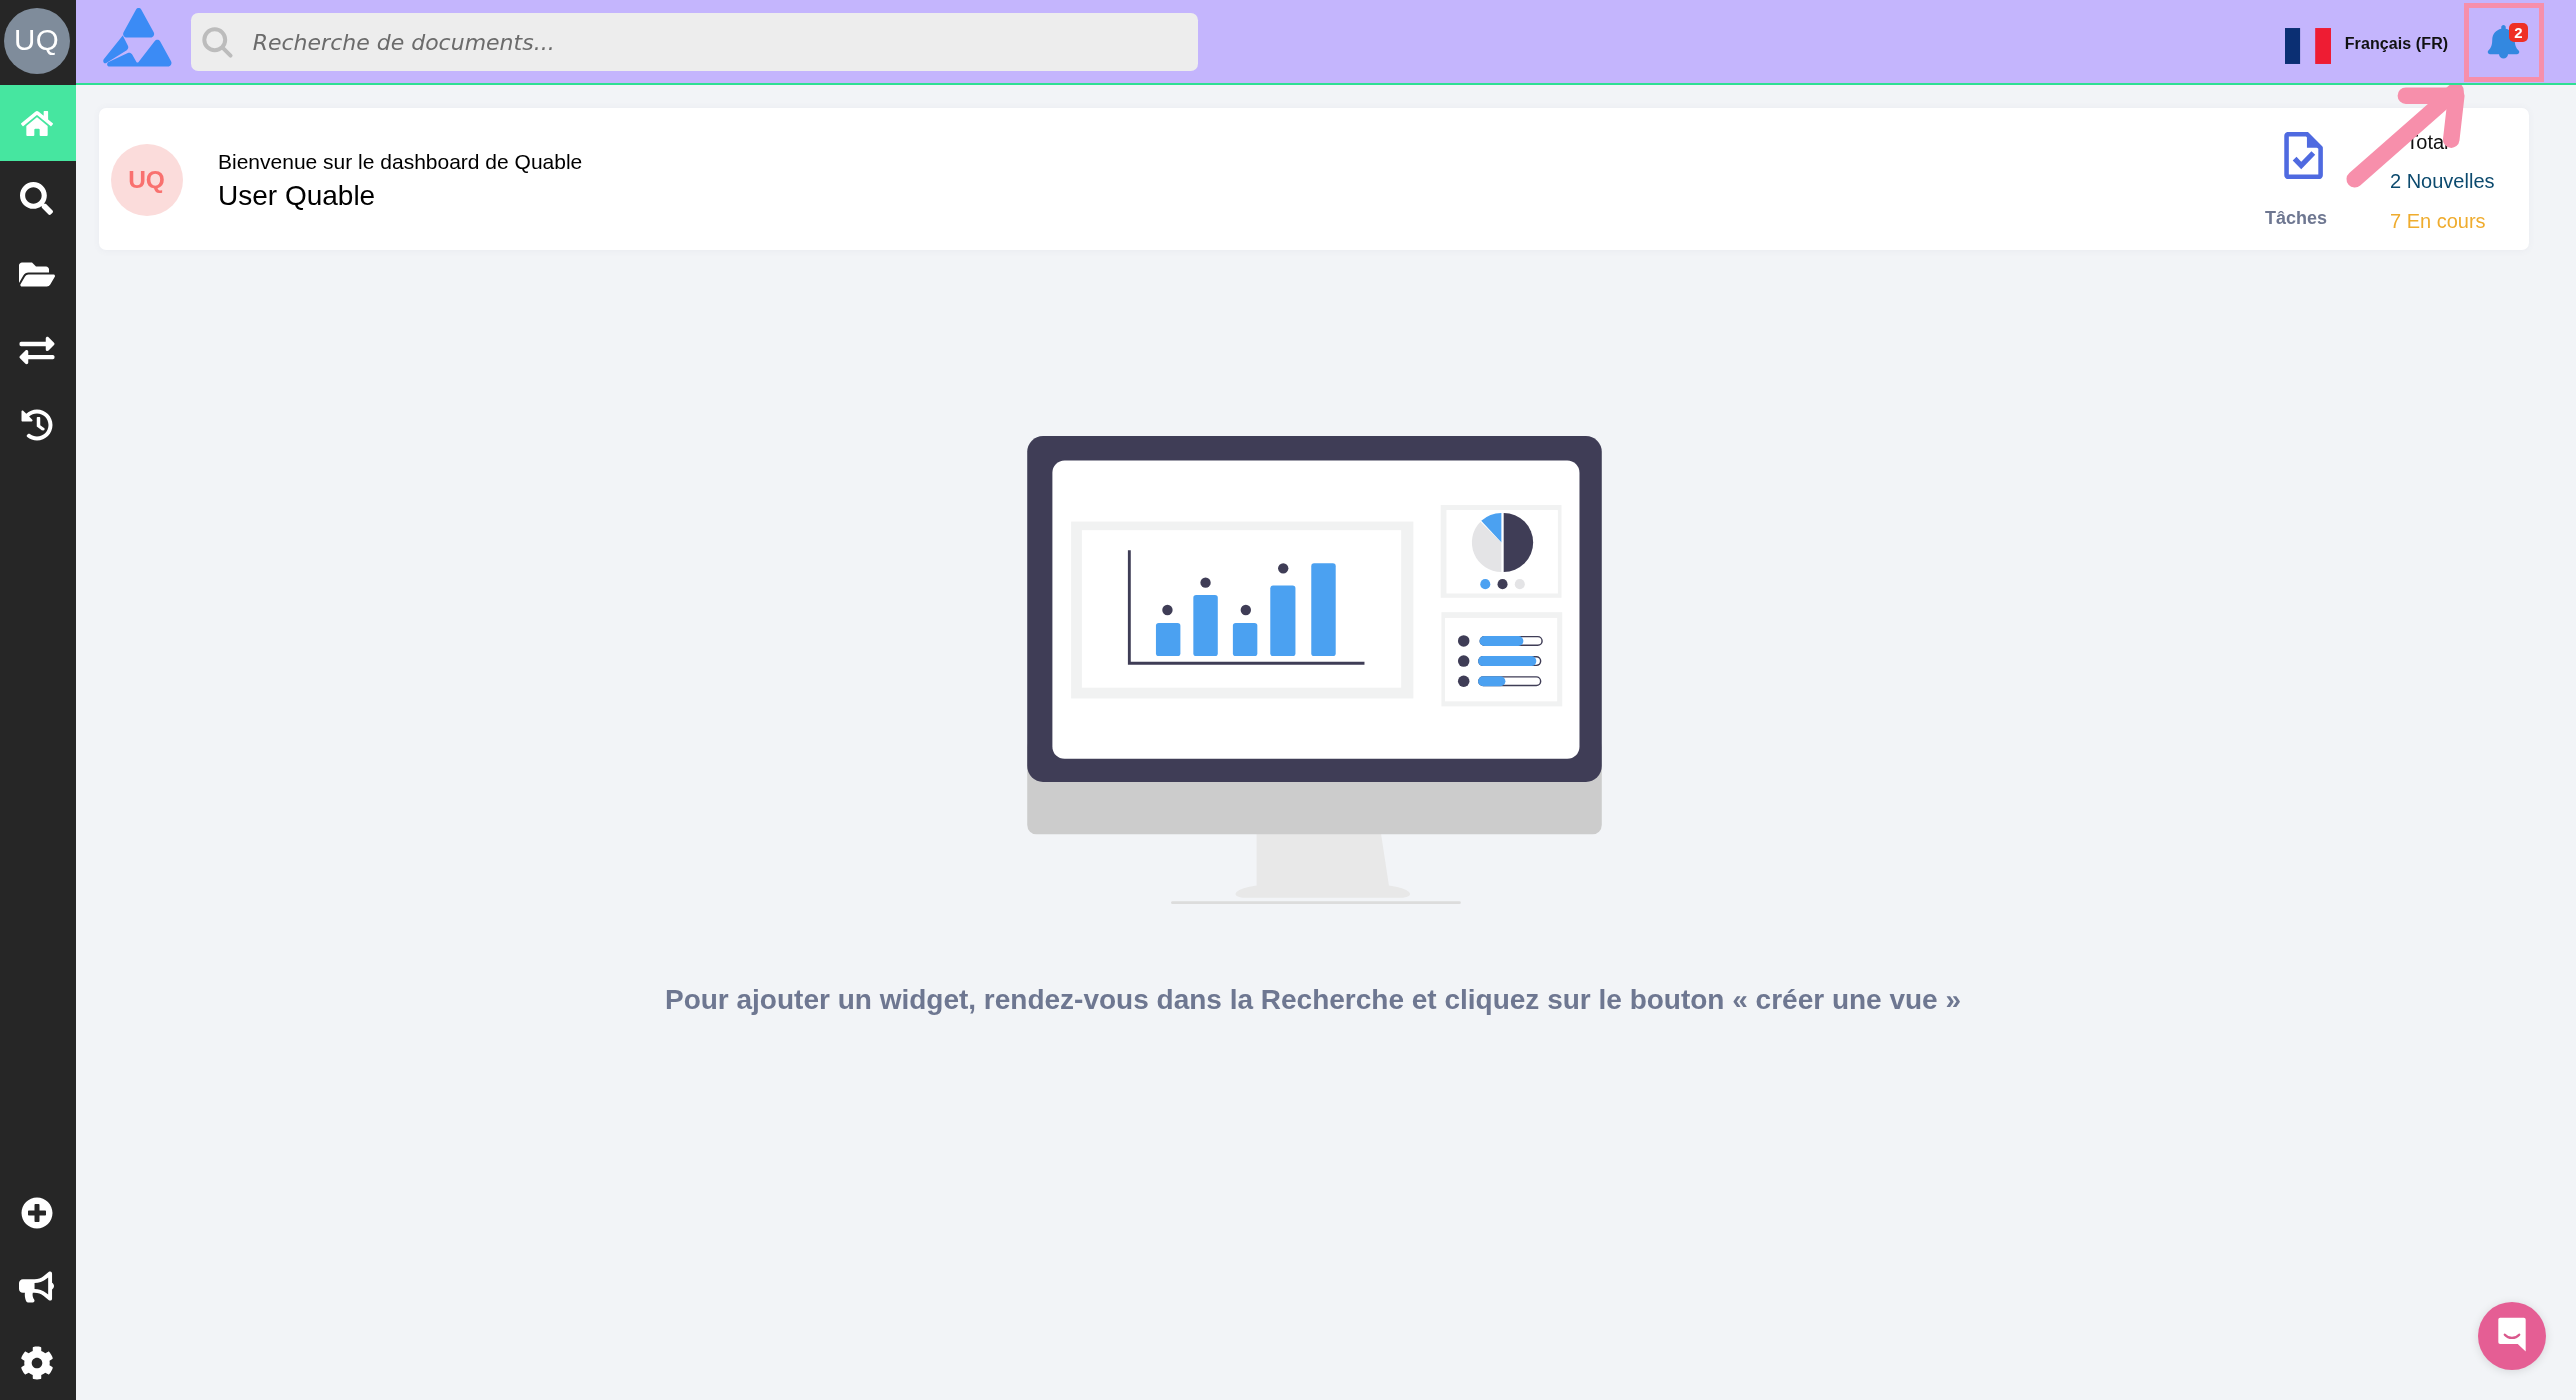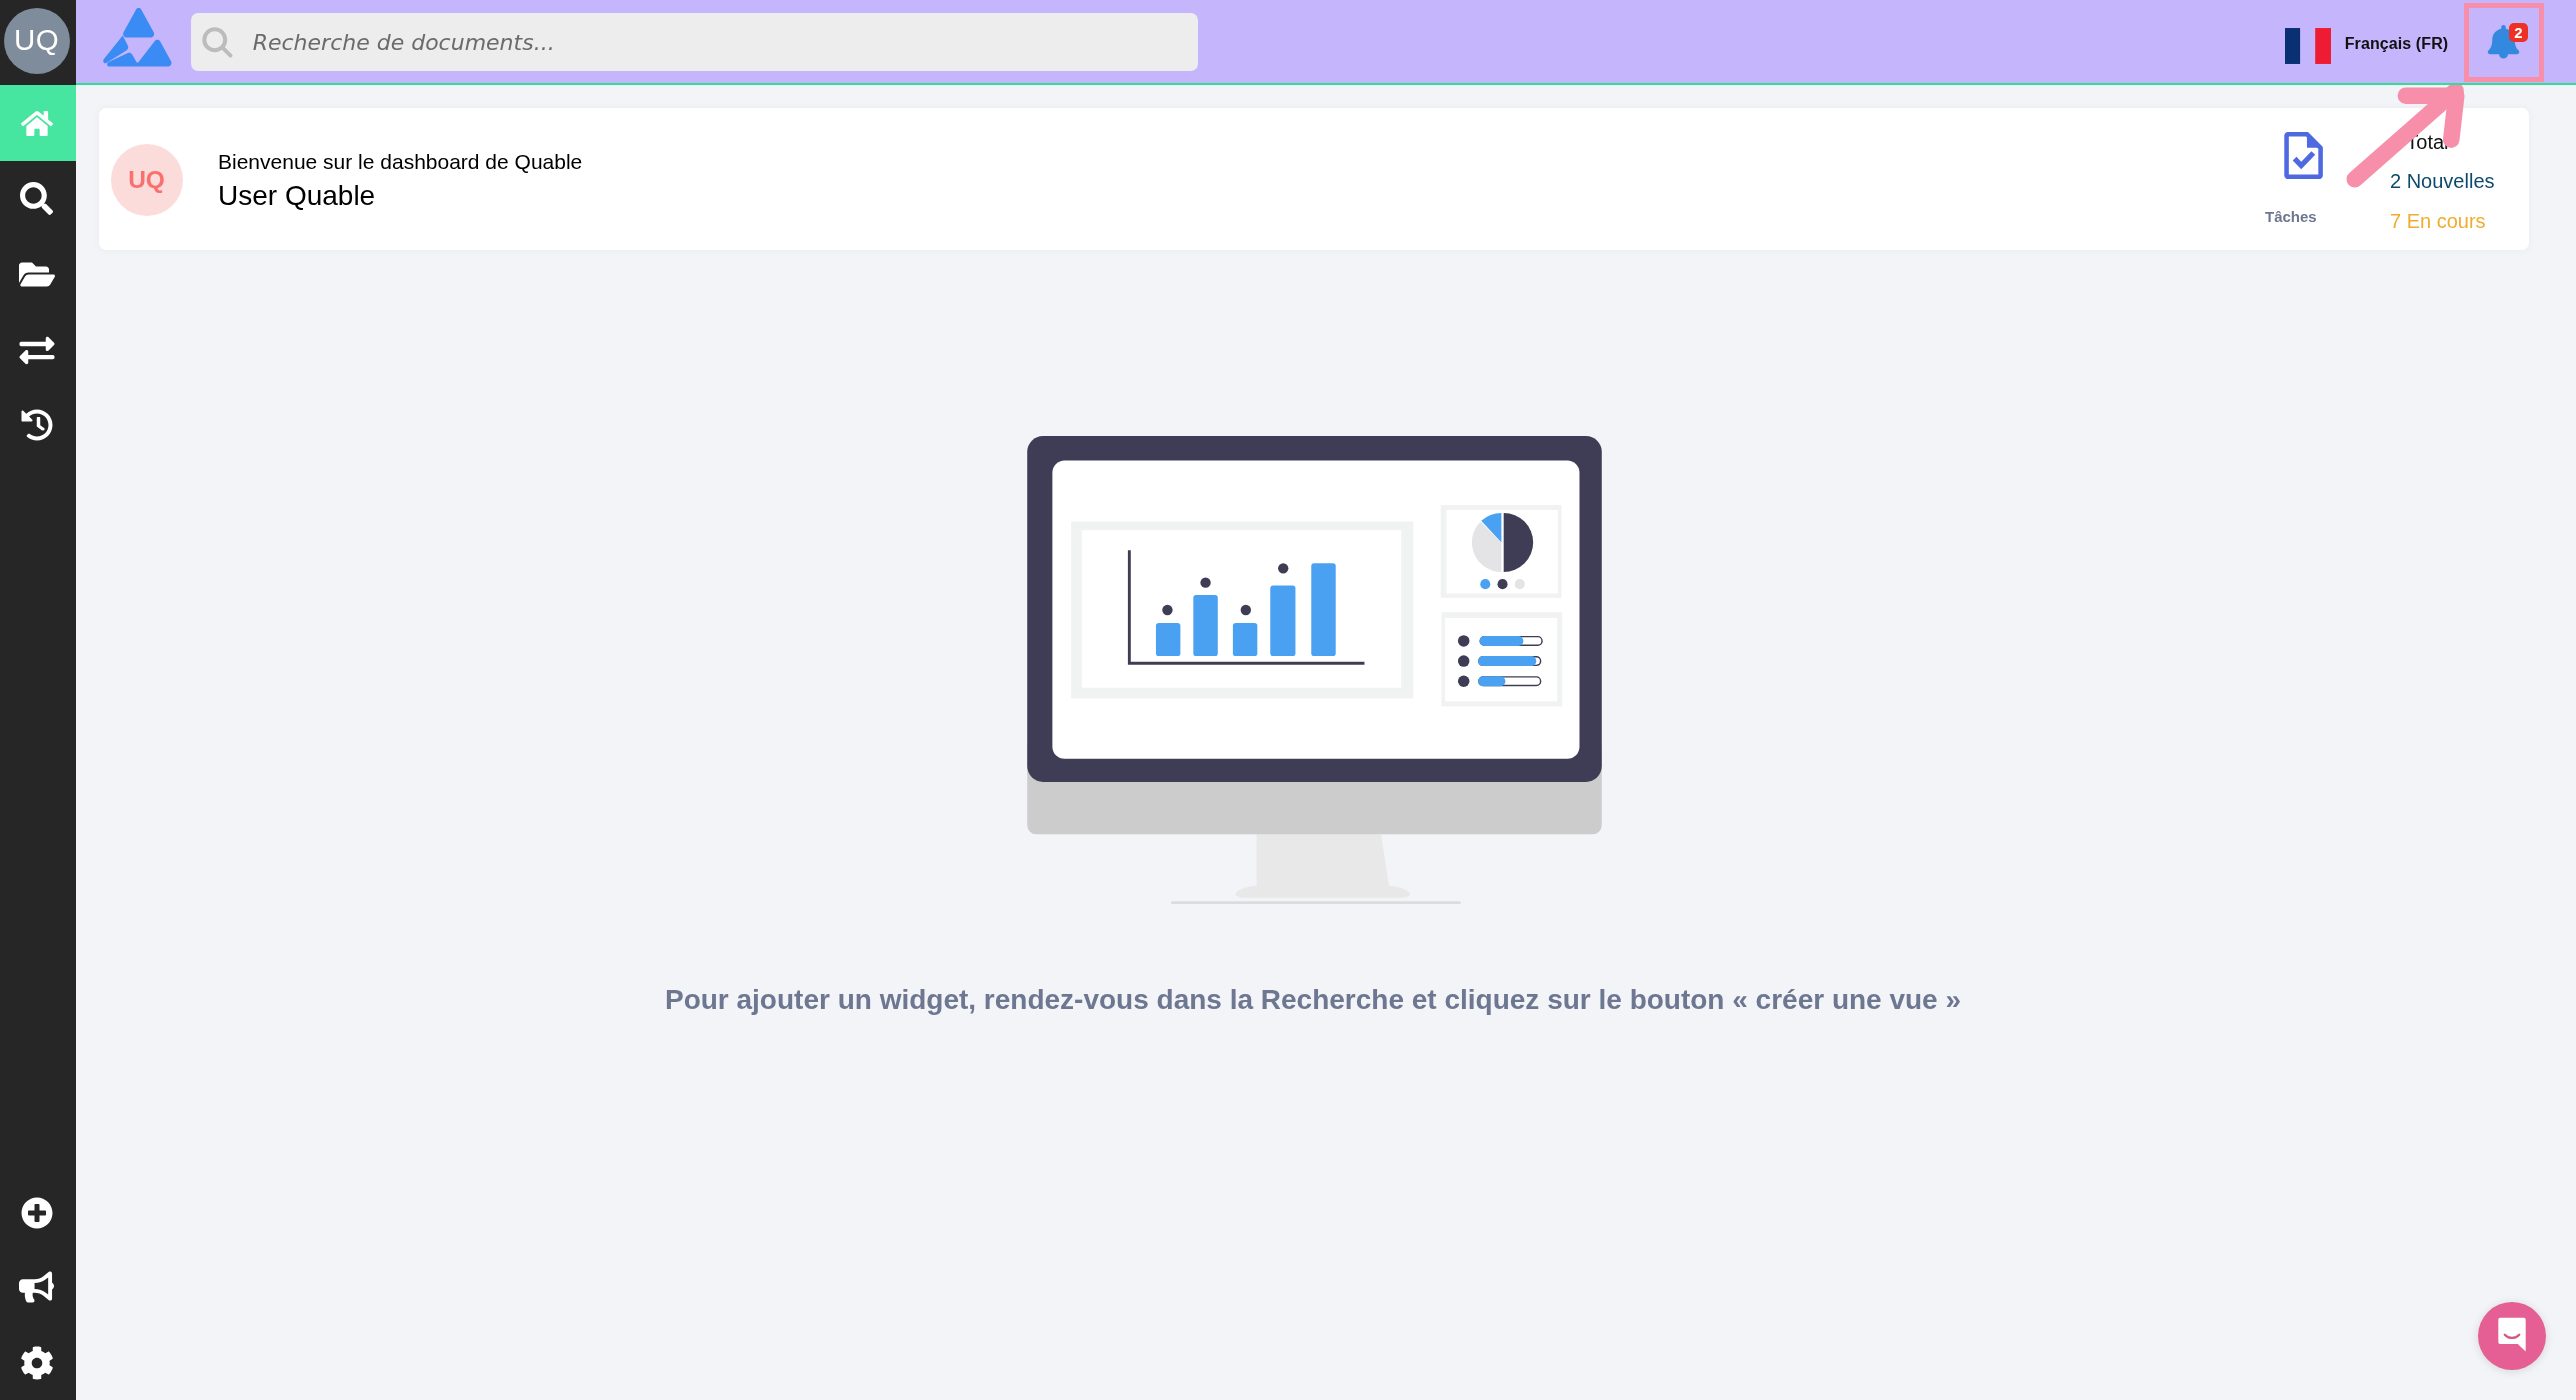--- a/index.html
+++ b/index.html
@@ -81,21 +81,21 @@
     position: absolute; left: 119px; top: 42px;
     font-size: 21px; color: #000000;
   }
   #welcome-title {
     position: absolute; left: 119px; top: 72px;
     font-size: 28px; color: #000;
   }
   
   #tasks-widget { position: absolute; left: 2059px; top: 108px; width: 273px; height: 142px; z-index: 6; }
   #tasks-icon { position: absolute; left: 225px; top: 24px; }
-  #tasks-label { position: absolute; left: 206px; top: 101px; font-size: 15px; font-weight: bold; color: #6e7791; line-height: 1; }
+  #tasks-label { position: absolute; left: 206px; top: 101px; font-size: 18px; font-weight: bold; color: #6e7791; line-height: 1; }
   .task-stat { position: absolute; left: 331px; font-size: 20px; line-height: 1; white-space: nowrap; }
   #tasks-total { top: 24px; color: #111; }
   #tasks-new { top: 63px; color: #0c4a6e; }
   #tasks-progress { top: 103px; color: #efac2e; }
   
   #illustration { position: absolute; left: 1027px; top: 436px; }
   #empty-hint {
     position: absolute; left: 50px; right: 0; top: 984px; text-align: center;
     font-size: 28px; color: #6e7791; font-weight: bold;
   }

